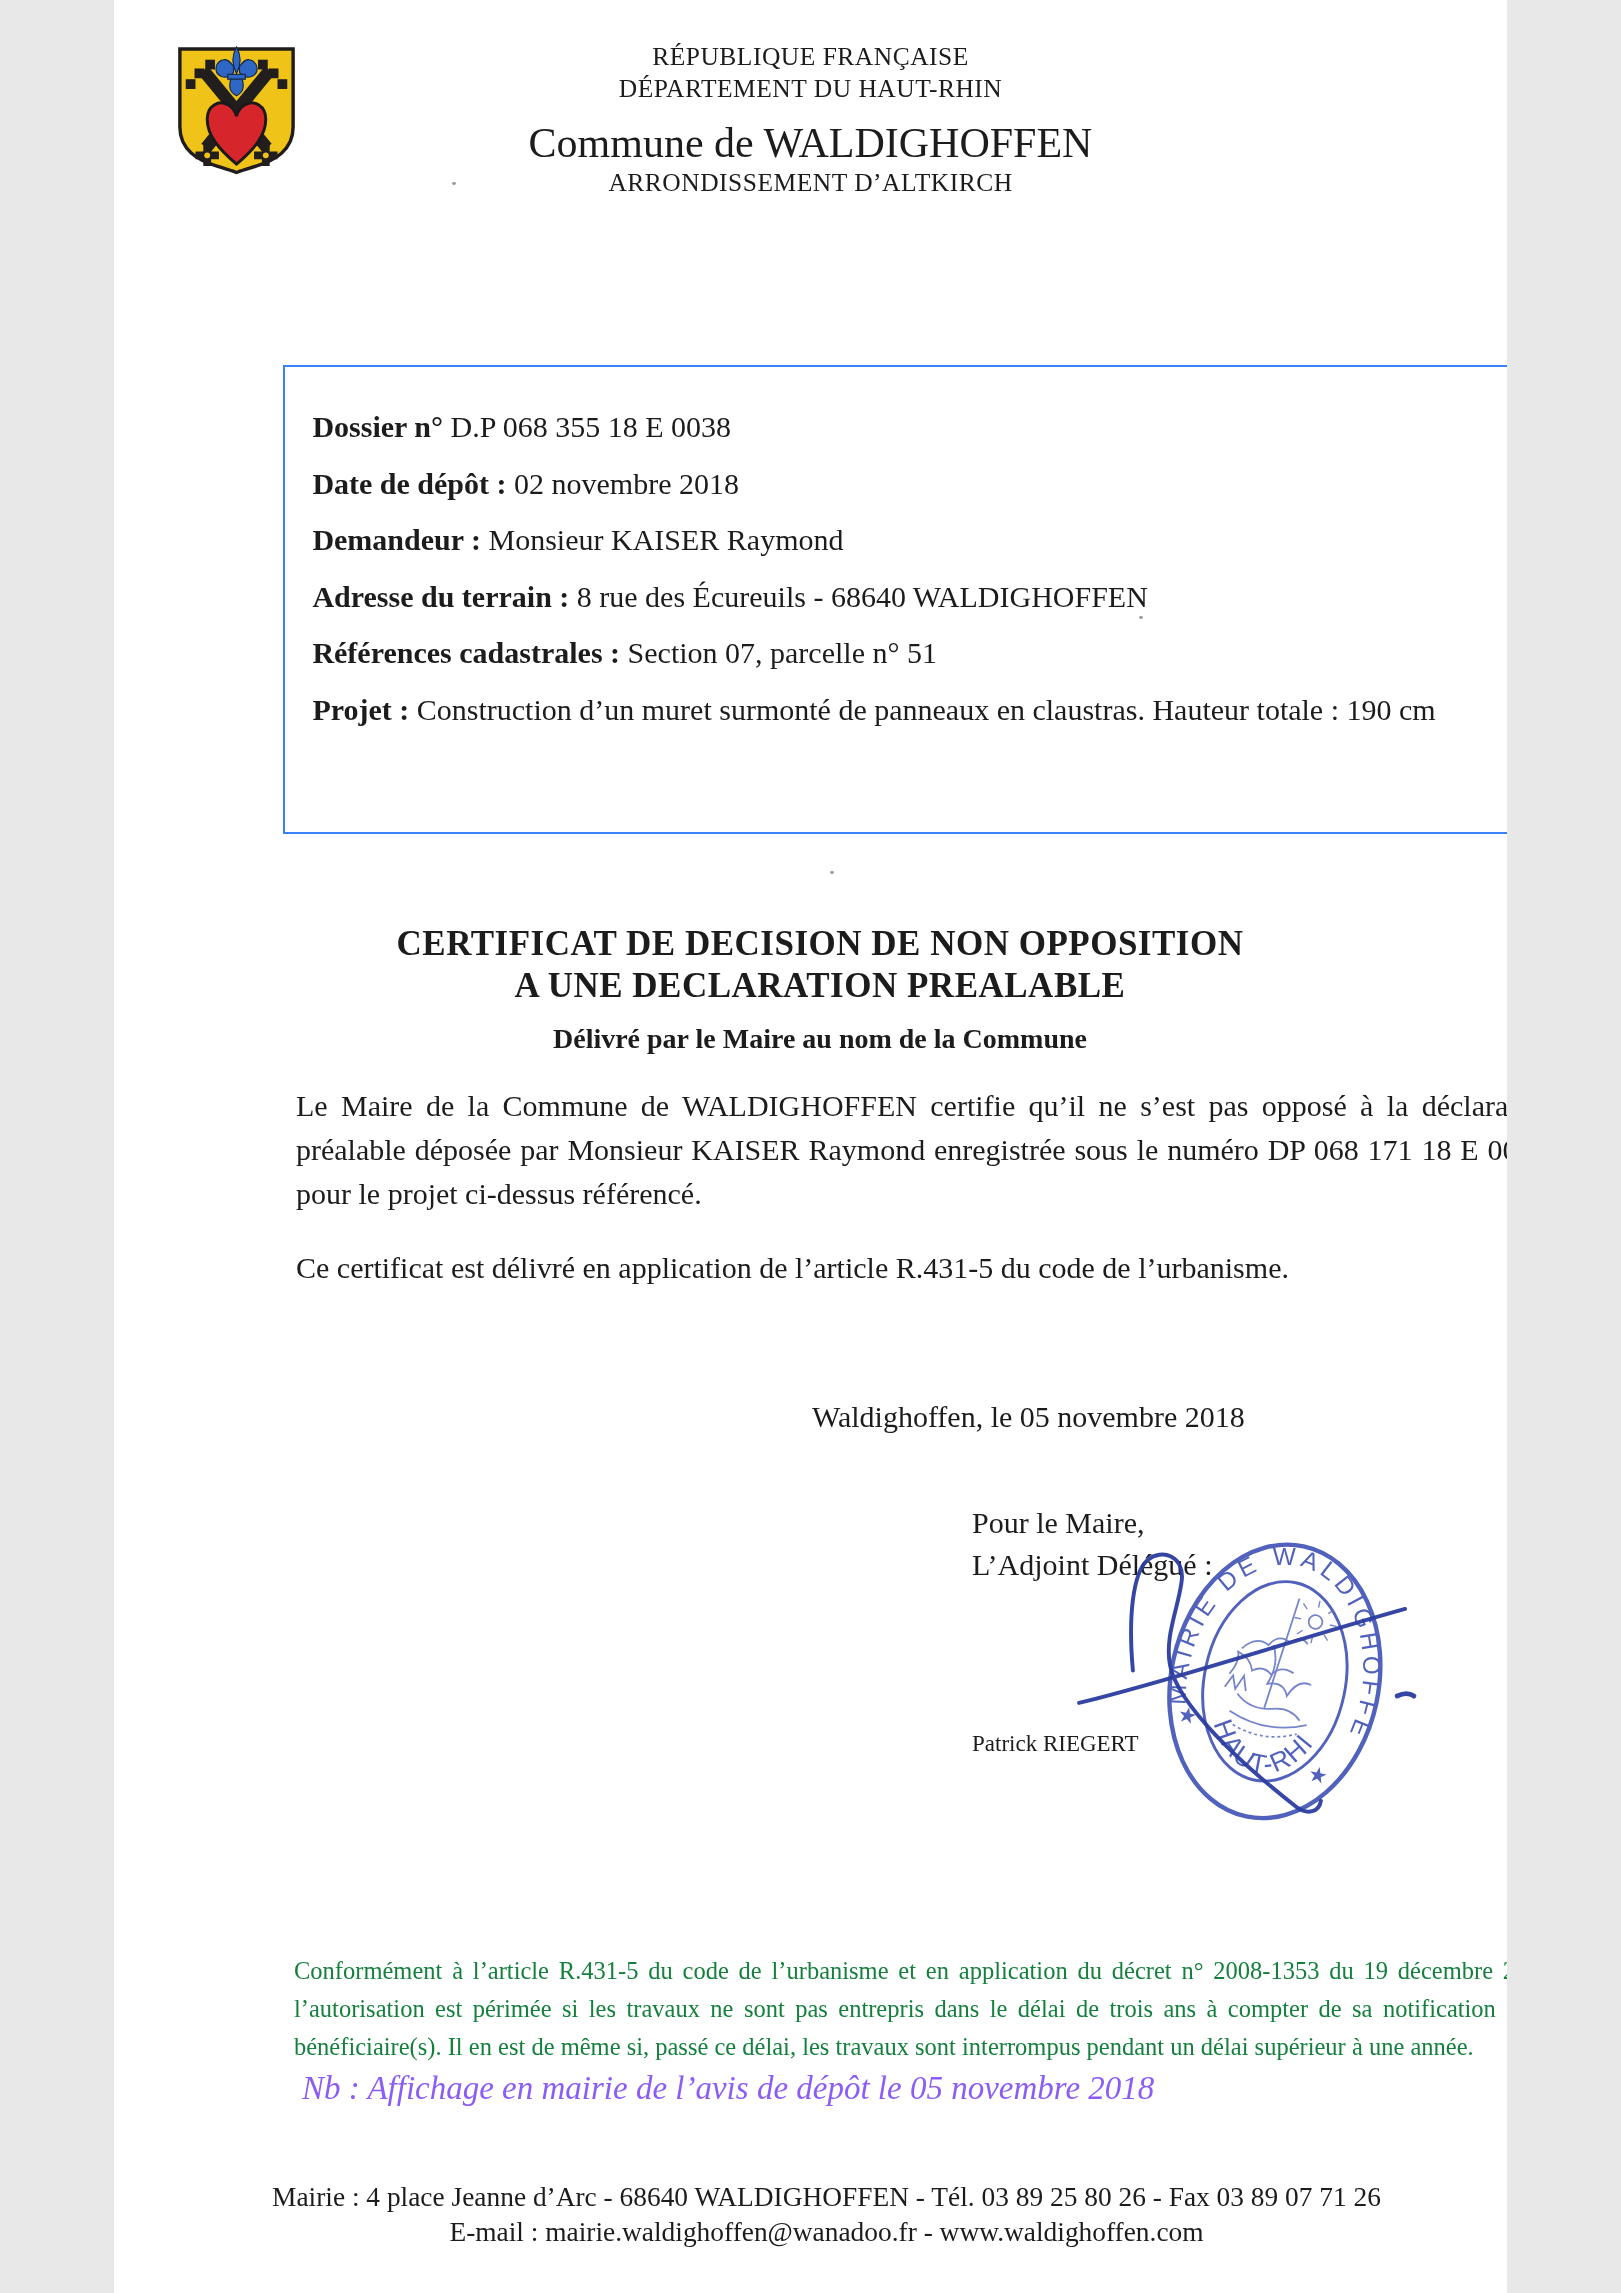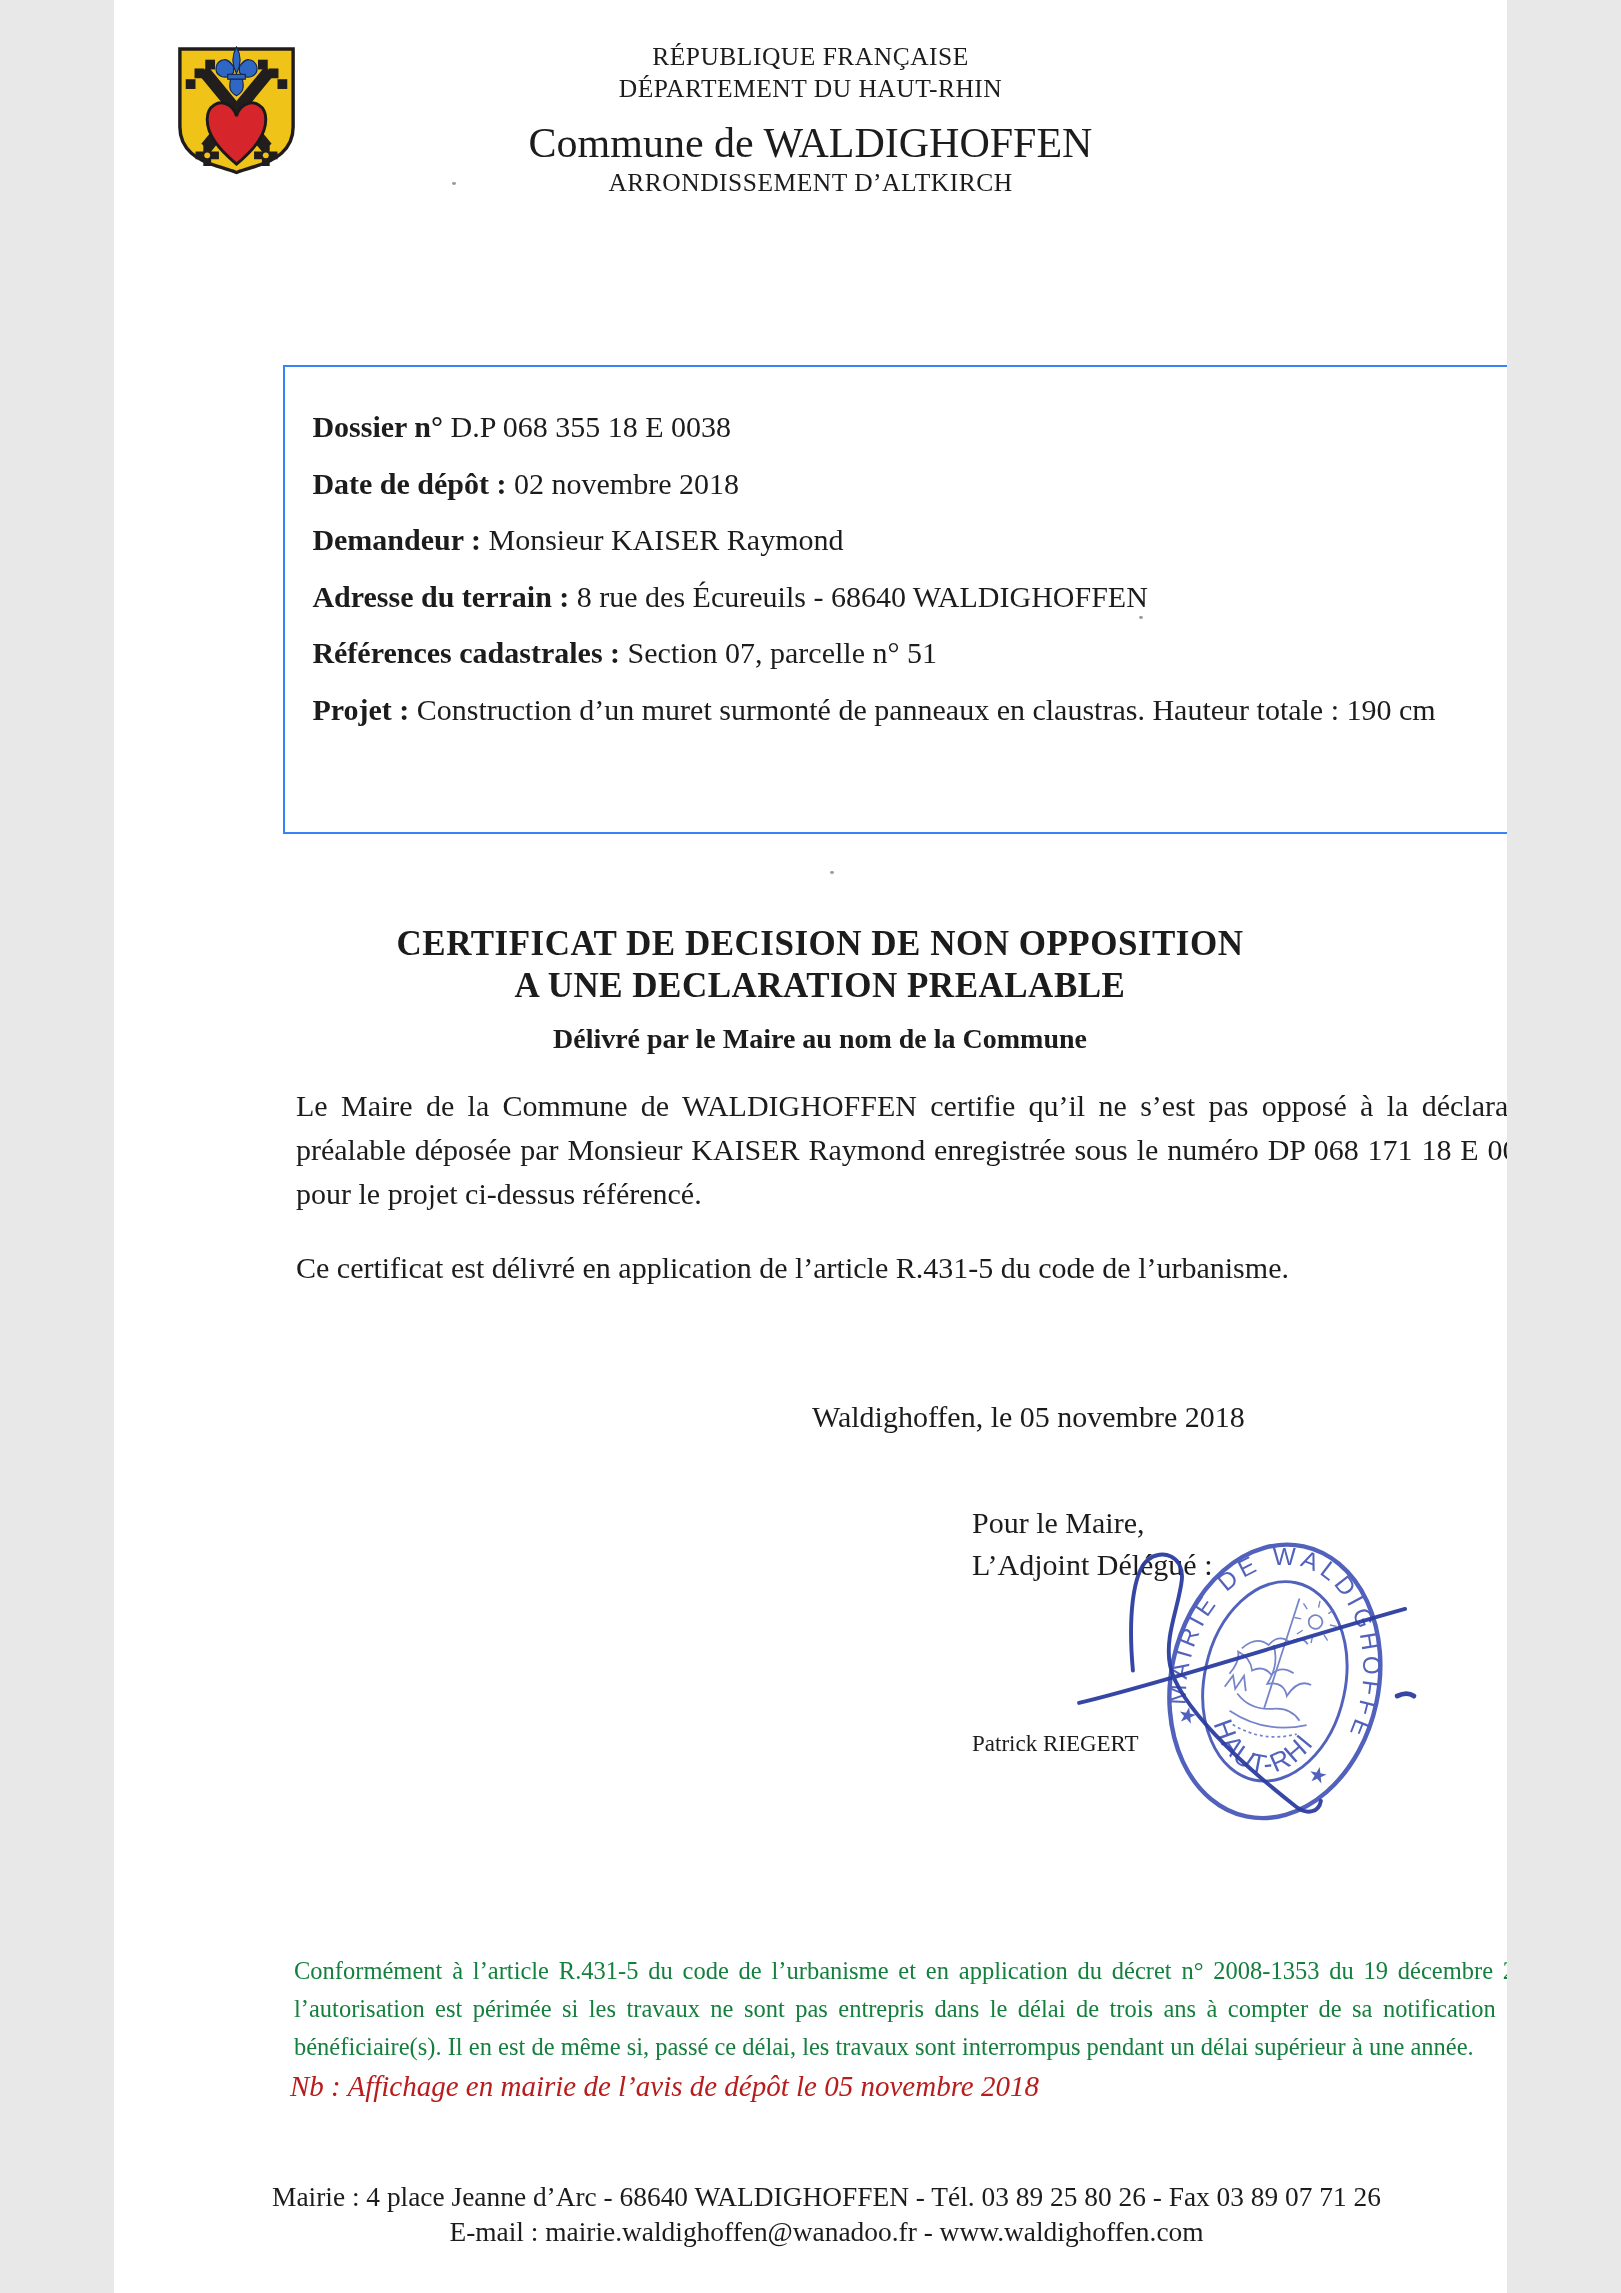--- a/index.html
+++ b/index.html
@@ -31,21 +31,21 @@
   .para2 { position:absolute; left:182px; top:1251px; width:1259px; font-size:30px; }
   .dateline { position:absolute; left:698px; top:1400px; font-size:30px; }
   
   .sig-role { position:absolute; left:858px; top:1502px; font-size:30px; line-height:42px; }
   .sig-name { position:absolute; left:858px; top:1731px; font-size:23px; }
   .stamp-svg { position:absolute; left:921px; top:1509px; width:421px; height:333px; }
   .stamp-svg text { font-family:"Liberation Sans", sans-serif; }
   
   .legal { position:absolute; left:180px; top:1952px; width:1264px;
            font-size:24.5px; line-height:38px; text-align:justify; color:#15803d; }
-  .nb    { position:absolute; left:176px; top:2070px; font-size:29px; font-style:italic; color:#b91c1c; }
+  .nb    { position:absolute; left:188px; top:2070px; font-size:33px; font-style:italic; color:#8b5cf6; }
   .footer { position:absolute; left:0; top:2180px; width:100%; text-align:center;padding-left:16px; }
   .f-line { font-size:27.4px; line-height:35px; }
   
   .dot { position:absolute; width:3.9px; height:2.9px; background:#9a9a9a; border-radius:50%; }
 </style>
 </head>
 <body>
 
 <div class="page">
 

